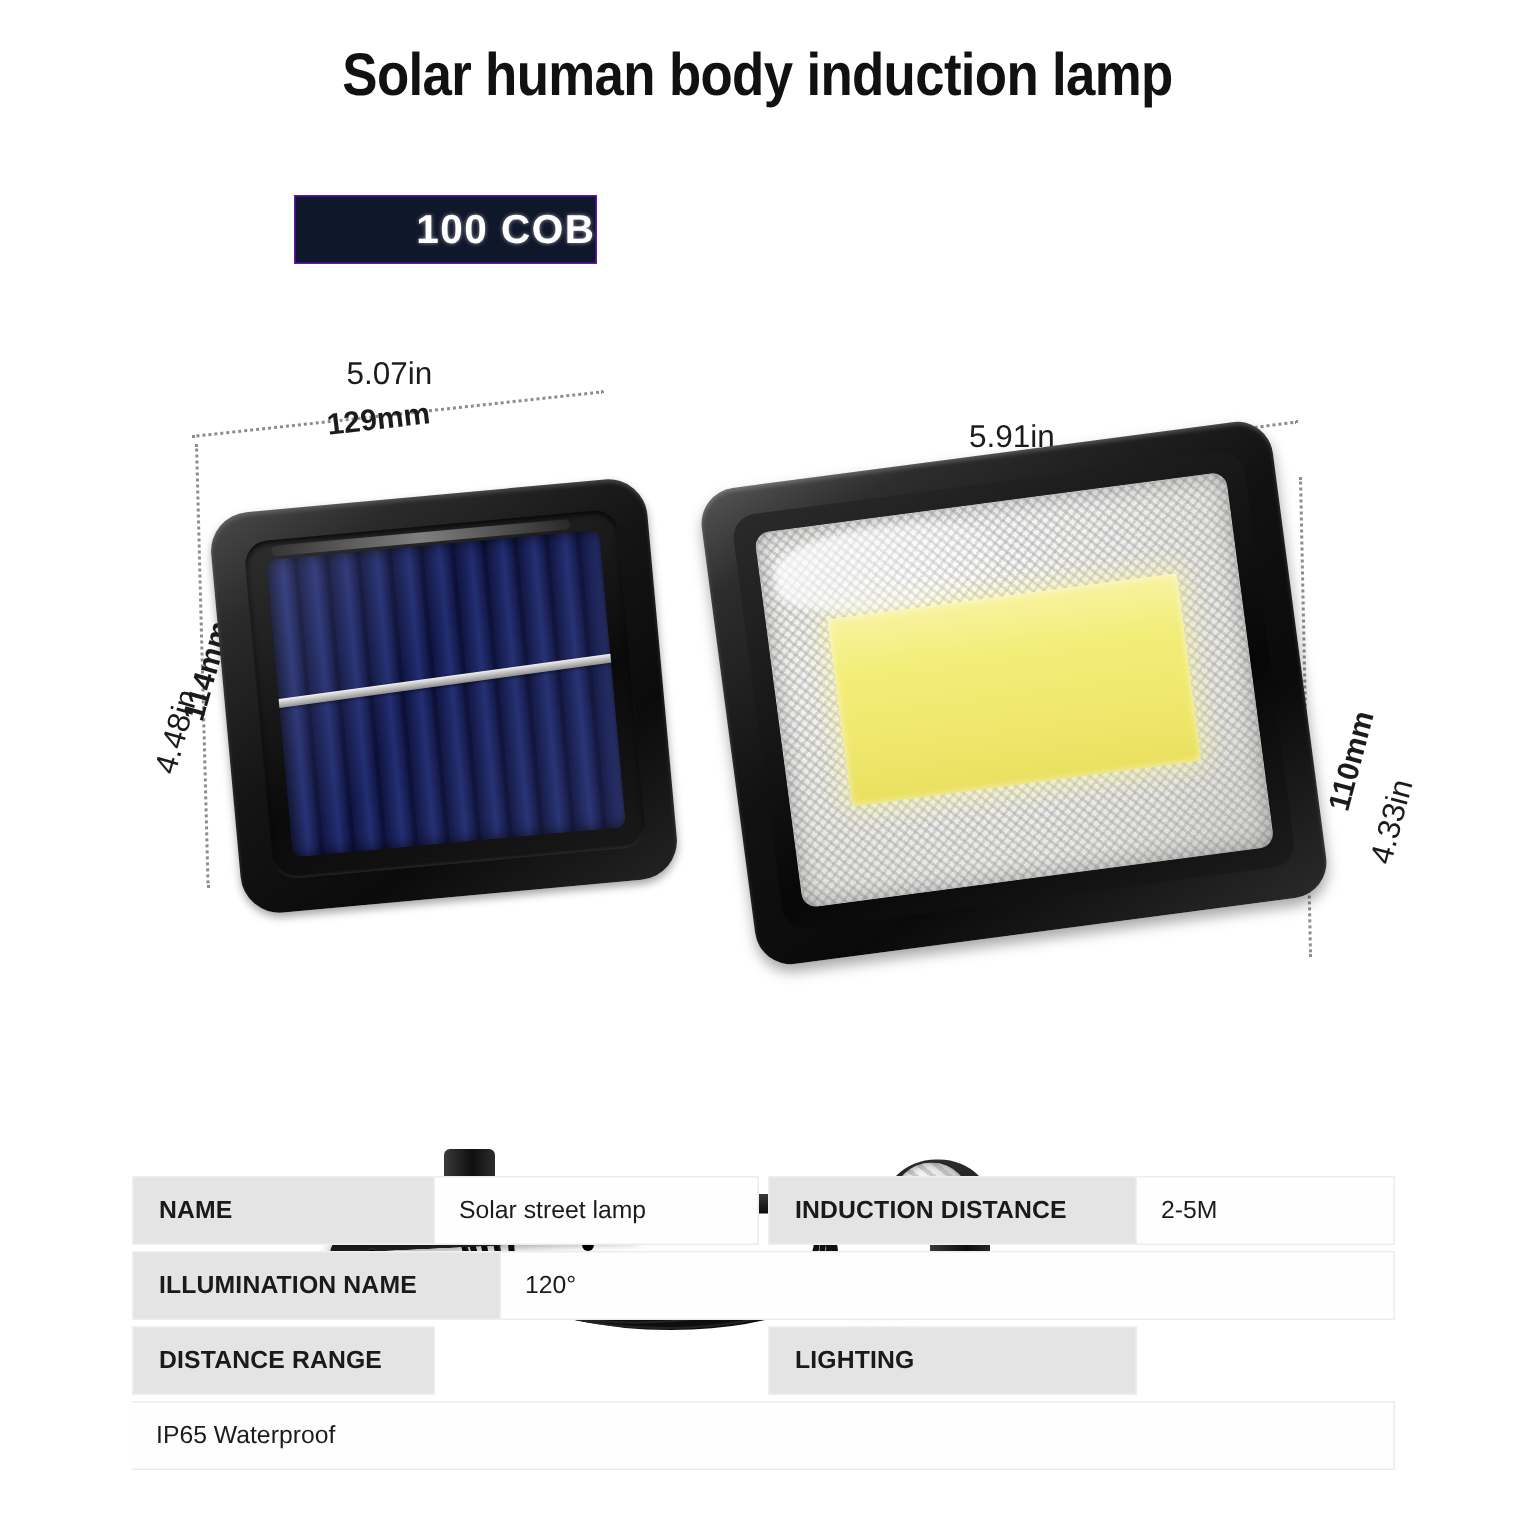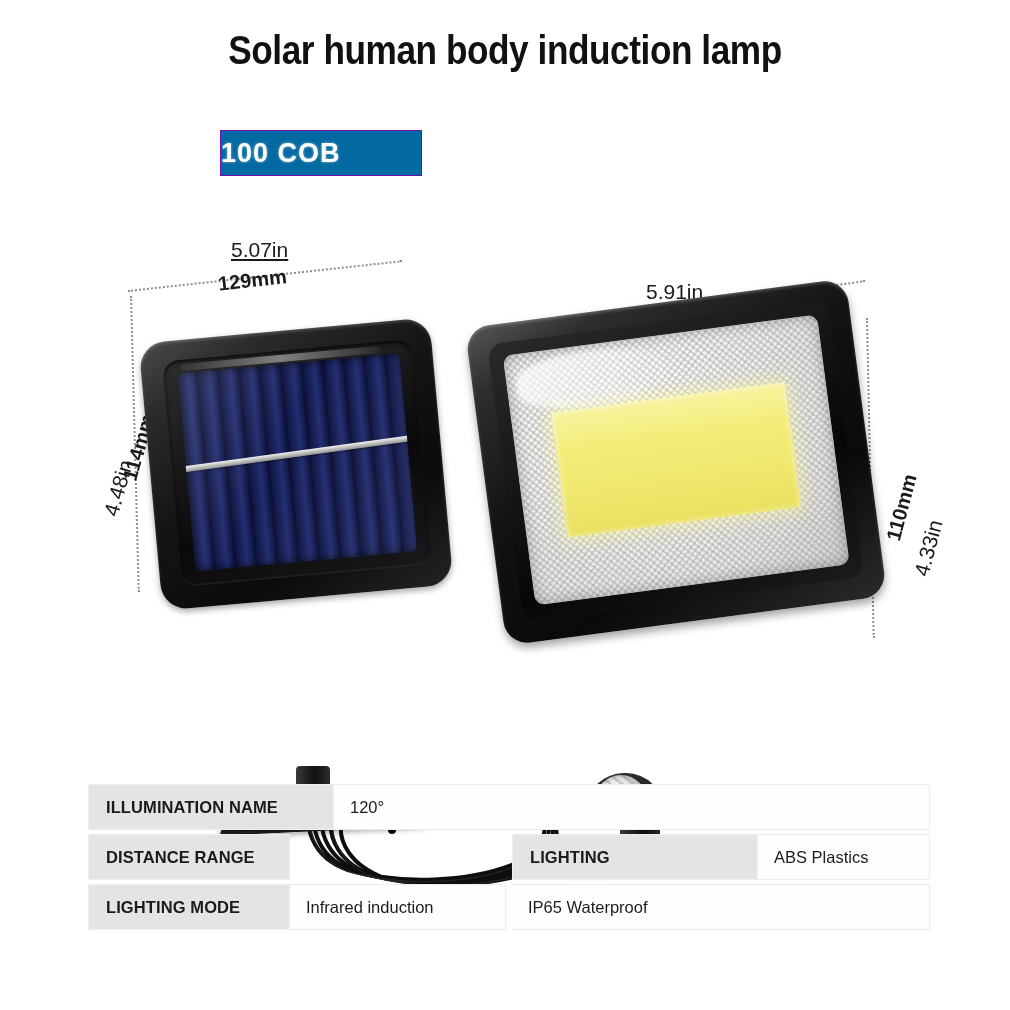--- a/index.html
+++ b/index.html
@@ -21,23 +21,23 @@
     font-size:40px;
     letter-spacing:-0.5px;
     color:#111111;
     transform:scaleX(0.88);
     transform-origin:center top;
     white-space:nowrap;
   }
   #cob-badge{
     position:absolute;left:196px;top:130px;
     width:200px;height:44px;
-    background:#0369a1;
+    background:#0f172a;
     border:1px solid #6d0fb4;
-    display:flex;align-items:center;justify-content:flex-start;margin-left:24px;
+    display:flex;align-items:center;justify-content:flex-end;
   }
   #cob-badge .badge-text{
     color:#ffffff;
     font-size:27px;
     font-weight:bold;
     letter-spacing:1px;
     text-shadow:0 0 3px rgba(255,255,255,.55);
   }
 
   
@@ -252,21 +252,21 @@
 
   <div id="cob-badge">
     <span class="badge-text">100 COB</span>
   </div>
 
   <div id="product-stage">
 
     <div class="dimline h" style="left:128px;top:90px;width:276px;transform:rotate(-6.2deg);transform-origin:left center;"></div>
     <div class="dimline v" style="left:130px;top:96px;height:296px;transform:rotate(-1.5deg);transform-origin:top center;"></div>
 
-    <div class="dim" style="left:231px;top:38px;text-decoration:underline;">5.07in</div>
+    <div class="dim" style="left:231px;top:38px;">5.07in</div>
     <div class="dim small" style="left:218px;top:69px;transform:rotate(-6.5deg);">129mm</div>
     <div class="dim small" style="left:105px;top:236px;transform:rotate(-74deg);transform-origin:center center;">114mm</div>
     <div class="dim" style="left:90px;top:276px;transform:rotate(-74deg);transform-origin:center center;">4.48in</div>
 
     <div class="dimline h" style="left:528px;top:124px;width:340px;transform:rotate(-7.4deg);transform-origin:left center;"></div>
     <div class="dimline v" style="left:866px;top:118px;height:320px;transform:rotate(-1.2deg);transform-origin:top center;"></div>
 
     <div class="dim" style="left:646px;top:80px;">5.91in</div>
     <div class="dim small" style="left:675px;top:108px;transform:rotate(-4deg);">150mm</div>
     <div class="dim small" style="left:868px;top:296px;transform:rotate(-75deg);transform-origin:center center;">110mm</div>
@@ -332,43 +332,48 @@
       <div id="led-reflector">
         <div id="cob-panel"></div>
       </div>
       <div class="glass-gloss"></div>
     </div>
 
   </div>
 
   <div id="spec-table">
 
+    <div class="spec-row">
+      <div class="spec-pair left">
+        <div class="spec-label">NAME</div>
+        <div class="spec-value">Solar street lamp</div>
+      </div>
+      <div class="spec-pair right">
+        <div class="spec-label">INDUCTION DISTANCE</div>
+        <div class="spec-value">2-5M</div>
+      </div>
+    </div>
 
     <div class="spec-row">
       <div class="spec-pair right">
         <div class="spec-label">ILLUMINATION NAME</div>
         <div class="spec-value">120°</div>
       </div>
     </div>
 
     <div class="spec-row">
       <div class="spec-pair left">
         <div class="spec-label">DISTANCE RANGE</div>
       </div>
       <div class="spec-pair right">
         <div class="spec-label">LIGHTING</div>
-        <div class="spec-value">ABS Plastics</div>
       </div>
     </div>
 
     <div class="spec-row">
-      <div class="spec-pair left">
-        <div class="spec-label">LIGHTING MODE</div>
-        <div class="spec-value">Infrared induction</div>
-      </div>
       <div class="spec-pair right">
         <div class="spec-value">IP65 Waterproof</div>
       </div>
     </div>
 
   </div>
 
 </div>
 
 </body></html>

